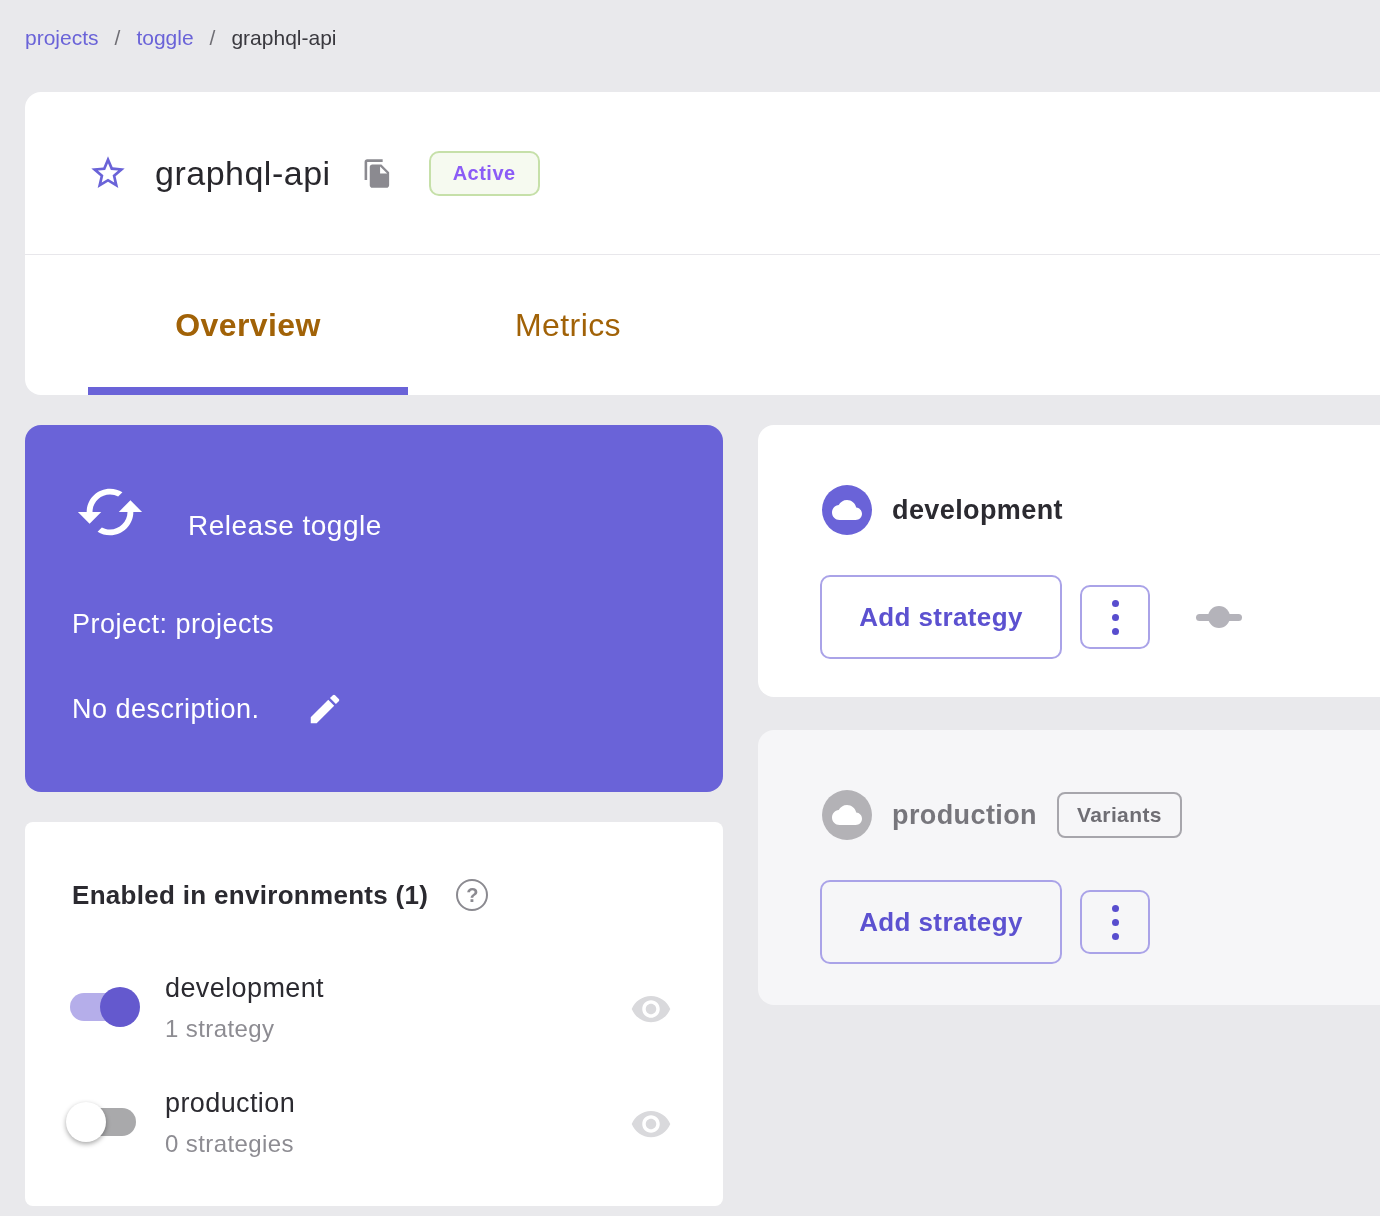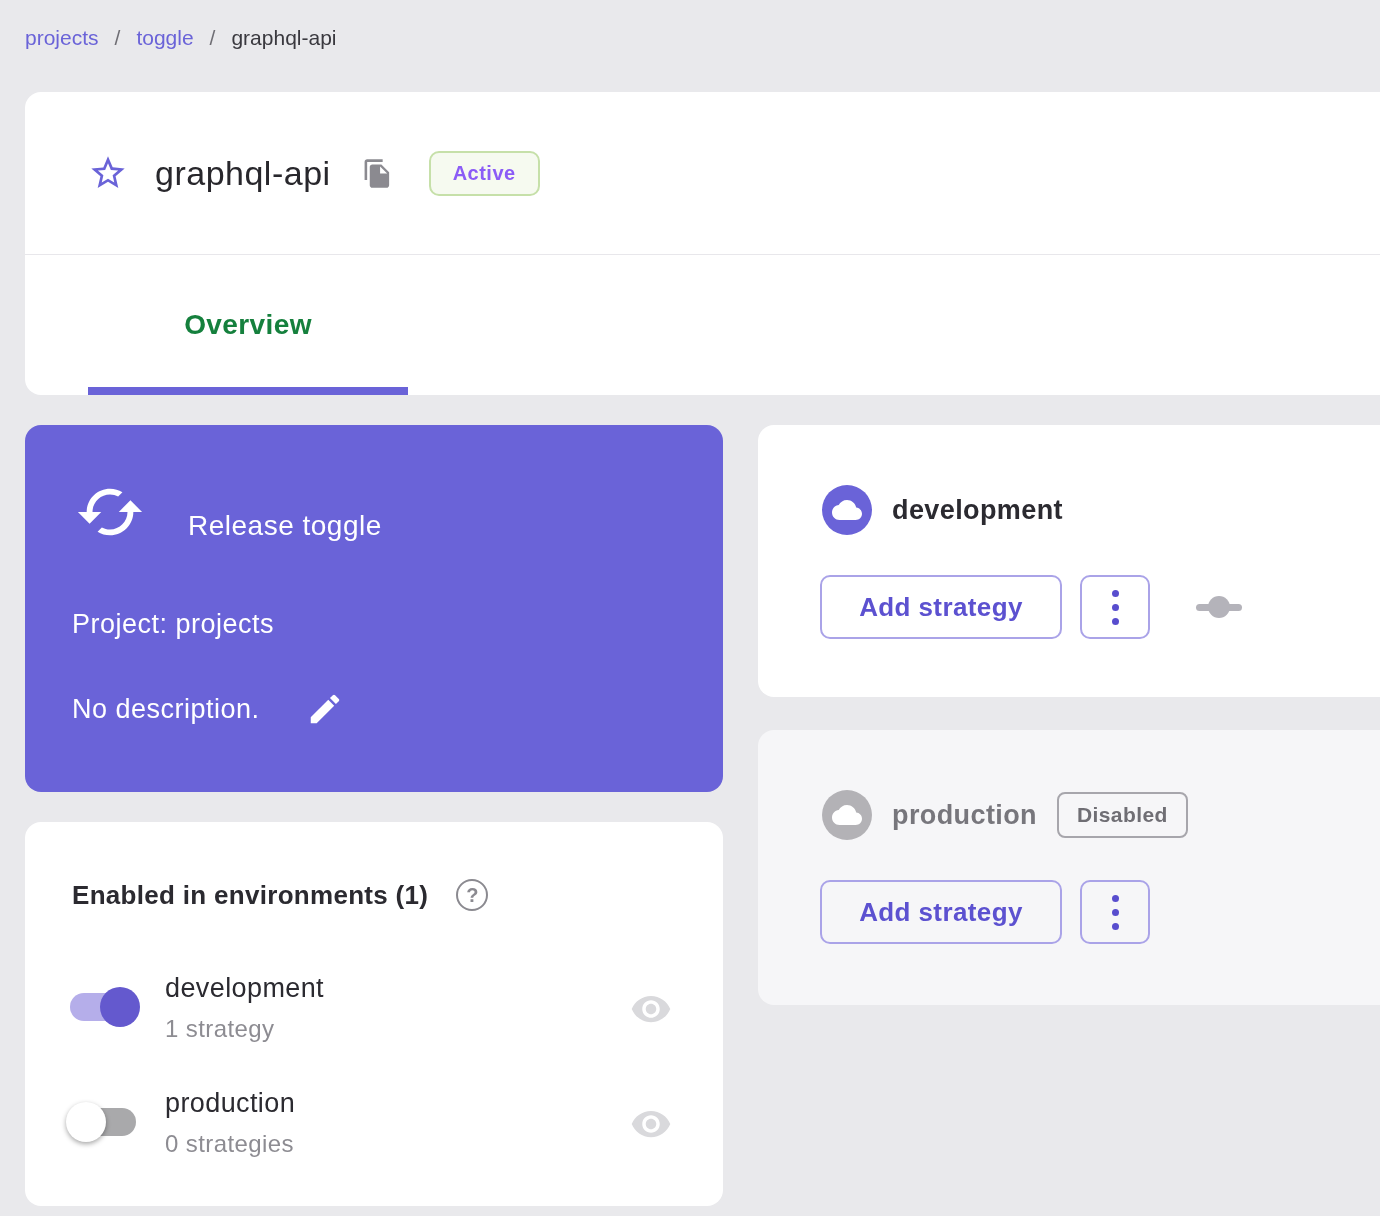--- a/index.html
+++ b/index.html
@@ -18,21 +18,21 @@
 
   
   .header-card { position:absolute; left:25px; top:92px; right:-24px; height:303px; background:#fff; border-radius:16px; }
   .title-row { position:absolute; left:0; top:0; right:0; height:163px; display:flex; align-items:center; padding-left:63px; border-bottom:1px solid #e8e7eb; }
   .star-btn { width:40px; height:40px; display:flex; align-items:center; justify-content:center; cursor:pointer; background:none; border:none; }
   .feature-title { font-size:34px; font-weight:500; color:#28272c; margin-left:27px; letter-spacing:0.5px; }
   .copy-btn { margin-left:31px; background:none; border:none; cursor:pointer; display:flex; }
   .status-badge { margin-left:36px; background:#f6faf0; border:2px solid #c6e0a9; color:#8b5cf6; font-weight:bold; font-size:20px; padding:9px 22px; border-radius:10px; letter-spacing:0.5px; }
 
   .tabs { position:absolute; left:63px; top:163px; height:140px; display:flex; }
-  .tab { width:320px; display:flex; align-items:center; justify-content:center; font-size:28px; color:#15803d; cursor:pointer; letter-spacing:0.4px; }
+  .tab { width:320px; display:flex; align-items:center; justify-content:center; font-size:32px; color:#a16207; cursor:pointer; letter-spacing:0.4px; }
   .tab.active { font-weight:bold; }
   .tab-indicator { position:absolute; left:63px; bottom:0; width:320px; height:8px; background:#6a63d8; }
 
   
   .release-card { position:absolute; left:25px; top:425px; width:698px; height:367px; background:#6a63d8; border-radius:16px; color:#fff; }
   .loop-wrap { position:absolute; left:50px; top:52px; width:70px; height:70px; }
   .release-title { position:absolute; left:163px; top:85px; font-size:28px; letter-spacing:0.5px; }
   .release-project { position:absolute; left:47px; top:184px; font-size:27px; letter-spacing:0.5px; }
   .release-desc-row { position:absolute; left:47px; top:265px; display:flex; align-items:center; gap:46px; }
   .release-desc { font-size:27px; letter-spacing:0.5px; }
@@ -43,29 +43,29 @@
   .env-card.dev { left:758px; top:425px; height:272px; background:#fff; }
   .env-card.prod { left:758px; top:730px; height:275px; background:#f6f6f8; }
   .env-header { position:absolute; left:64px; top:60px; display:flex; align-items:center; }
   .env-avatar { width:50px; height:50px; border-radius:50%; display:flex; align-items:center; justify-content:center; }
   .env-avatar.purple { background:#6a63d8; }
   .env-avatar.gray { background:#b3b2b6; }
   .env-card-name { margin-left:20px; font-size:27px; font-weight:bold; color:#2b2a30; letter-spacing:0.4px; }
   .env-card.prod .env-card-name { color:#77767c; }
   .disabled-badge { margin-left:20px; border:2px solid #a7a6ac; border-radius:8px; color:#6f6e74; font-size:21px; font-weight:bold; padding:9px 18px; letter-spacing:0.4px; }
   .env-actions { position:absolute; left:62px; top:150px; display:flex; align-items:center; }
-  .add-strategy-btn { width:242px; height:64px; border:2px solid #aaa3e8; border-radius:10px; background:transparent; color:#5c51d0; font-family:"Liberation Sans",sans-serif; font-size:26px; font-weight:bold; cursor:pointer; letter-spacing:0.4px; }
+  .add-strategy-btn { width:242px; height:84px; border:2px solid #aaa3e8; border-radius:10px; background:transparent; color:#5c51d0; font-family:"Liberation Sans",sans-serif; font-size:26px; font-weight:bold; cursor:pointer; letter-spacing:0.4px; }
   .kebab-btn { margin-left:18px; width:70px; height:64px; border:2px solid #aaa3e8; border-radius:10px; background:transparent; cursor:pointer; display:flex; flex-direction:column; align-items:center; justify-content:center; gap:7px; }
   .kebab-btn i { width:7px; height:7px; border-radius:50%; background:#584dce; }
   .mini-toggle { margin-left:46px; position:relative; width:46px; height:24px; cursor:pointer; }
   .mini-toggle .bar { position:absolute; left:0; top:9px; width:46px; height:7px; border-radius:4px; background:#b4b3ba; }
   .mini-toggle .knob { position:absolute; left:12px; top:1px; width:22px; height:22px; border-radius:50%; background:#b4b3ba; }
 
   
-  .env-panel { position:absolute; left:25px; top:822px; width:698px; height:384px; background:#fff; border-radius:16px; }
+  .env-panel { position:absolute; left:25px; top:822px; width:698px; height:384px; background:#fff; border-radius:8px; }
   .panel-title-row { position:absolute; left:47px; top:57px; display:flex; align-items:center; gap:28px; }
   .panel-title { font-size:26px; font-weight:bold; color:#2b2a30; letter-spacing:0.3px; }
   .help-btn { width:32px; height:32px; border:2px solid #8b8a90; border-radius:50%; background:none; color:#8b8a90; font-size:20px; font-weight:bold; display:flex; align-items:center; justify-content:center; cursor:pointer; font-family:"Liberation Sans",sans-serif; }
   .env-row { position:absolute; left:0; width:100%; height:92px; }
   .env-row.r1 { top:148px; }
   .env-row.r2 { top:263px; }
   .env-row-name { position:absolute; left:140px; top:3px; font-size:27px; color:#2b2a30; letter-spacing:0.4px; }
   .env-row-count { position:absolute; left:140px; top:45px; font-size:24px; color:#8d8c92; letter-spacing:0.4px; }
   .eye-btn { position:absolute; right:51px; top:18px; background:none; border:none; cursor:pointer; display:flex; }
 
@@ -105,20 +105,21 @@
         <span style="display:flex;">
           <svg width="31" height="31" viewBox="0 0 24 24">
               <path fill="#8b8a90" d="M16 1H4c-1.1 0-2 .9-2 2v14h2V3h12V1zm-1 4l6 6v10c0 1.1-.9 2-2 2H7.99C6.89 23 6 22.1 6 21l.01-14c0-1.1.89-2 1.99-2h7zm-1 7h5.5L14 6.5V12z"></path>
             </svg>
         </span>
       </button>
       <span class="status-badge">Active</span>
     </div>
     <div class="tabs">
       <div class="tab active">Overview</div>
+      <div class="tab">Metrics</div>
     </div>
     <div class="tab-indicator"></div>
   </section>
 
   <section class="release-card">
     <span class="loop-wrap">
       <svg width="70" height="70" viewBox="0 0 24 24" style="transform:rotate(90deg);">
           <path fill="#ffffff" d="M12 4V1L8 5l4 4V6c3.31 0 6 2.69 6 6 0 1.01-.25 1.97-.7 2.8l1.46 1.46C19.54 15.03 20 13.57 20 12c0-4.42-3.58-8-8-8zm0 14c-3.31 0-6-2.69-6-6 0-1.01.25-1.97.7-2.8L5.24 7.74C4.46 8.97 4 10.43 4 12c0 4.42 3.58 8 8 8v3l4-4-4-4v3z"></path>
         </svg>
     </span>
@@ -160,21 +161,21 @@
   </section>
 
   <section class="env-card prod">
     <div class="env-header">
       <span class="env-avatar gray">
         <svg width="30" height="30" viewBox="0 0 24 24">
             <path fill="#ffffff" d="M19.35 10.04C18.67 6.59 15.64 4 12 4 9.11 4 6.6 5.64 5.35 8.04 2.34 8.36 0 10.91 0 14c0 3.31 2.69 6 6 6h13c2.76 0 5-2.24 5-5 0-2.64-2.05-4.78-4.65-4.96z"></path>
           </svg>
       </span>
       <span class="env-card-name">production</span>
-      <span class="disabled-badge">Disabled</span>
+      <span class="disabled-badge">Variants</span>
     </div>
     <div class="env-actions">
       <button class="add-strategy-btn">Add strategy</button>
       <button class="kebab-btn">
         <i></i>
           <i></i>
           <i></i>
       </button>
     </div>
   </section>

